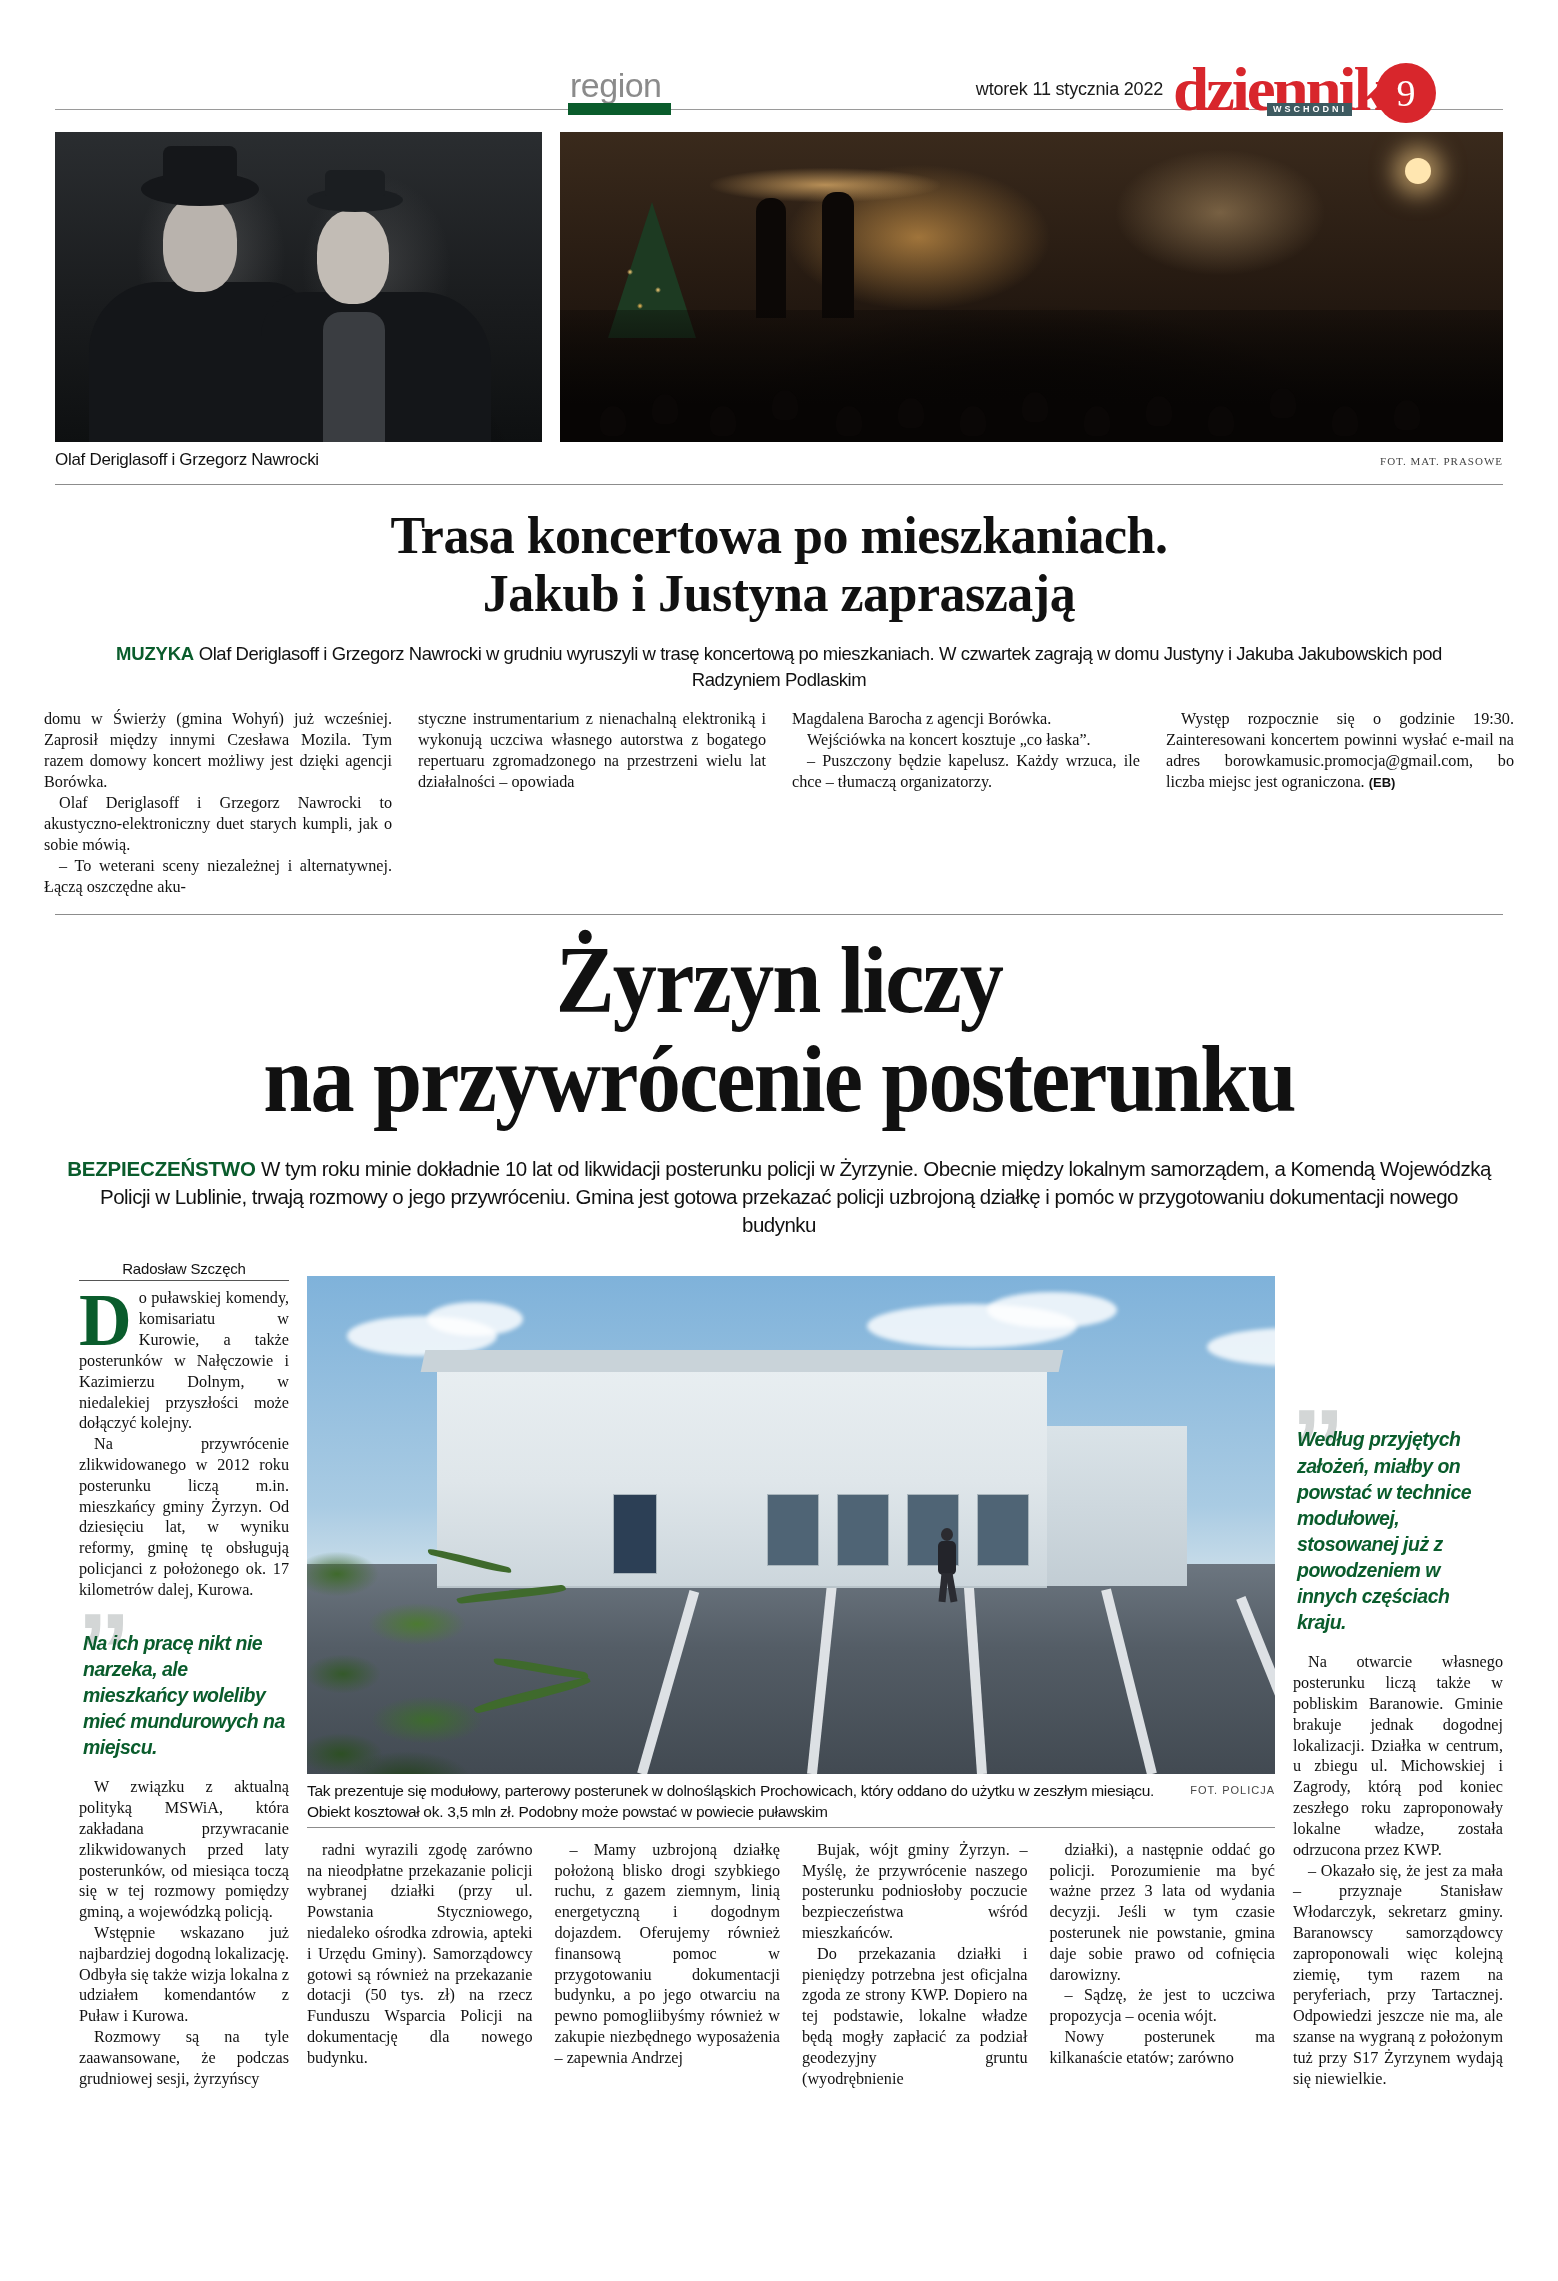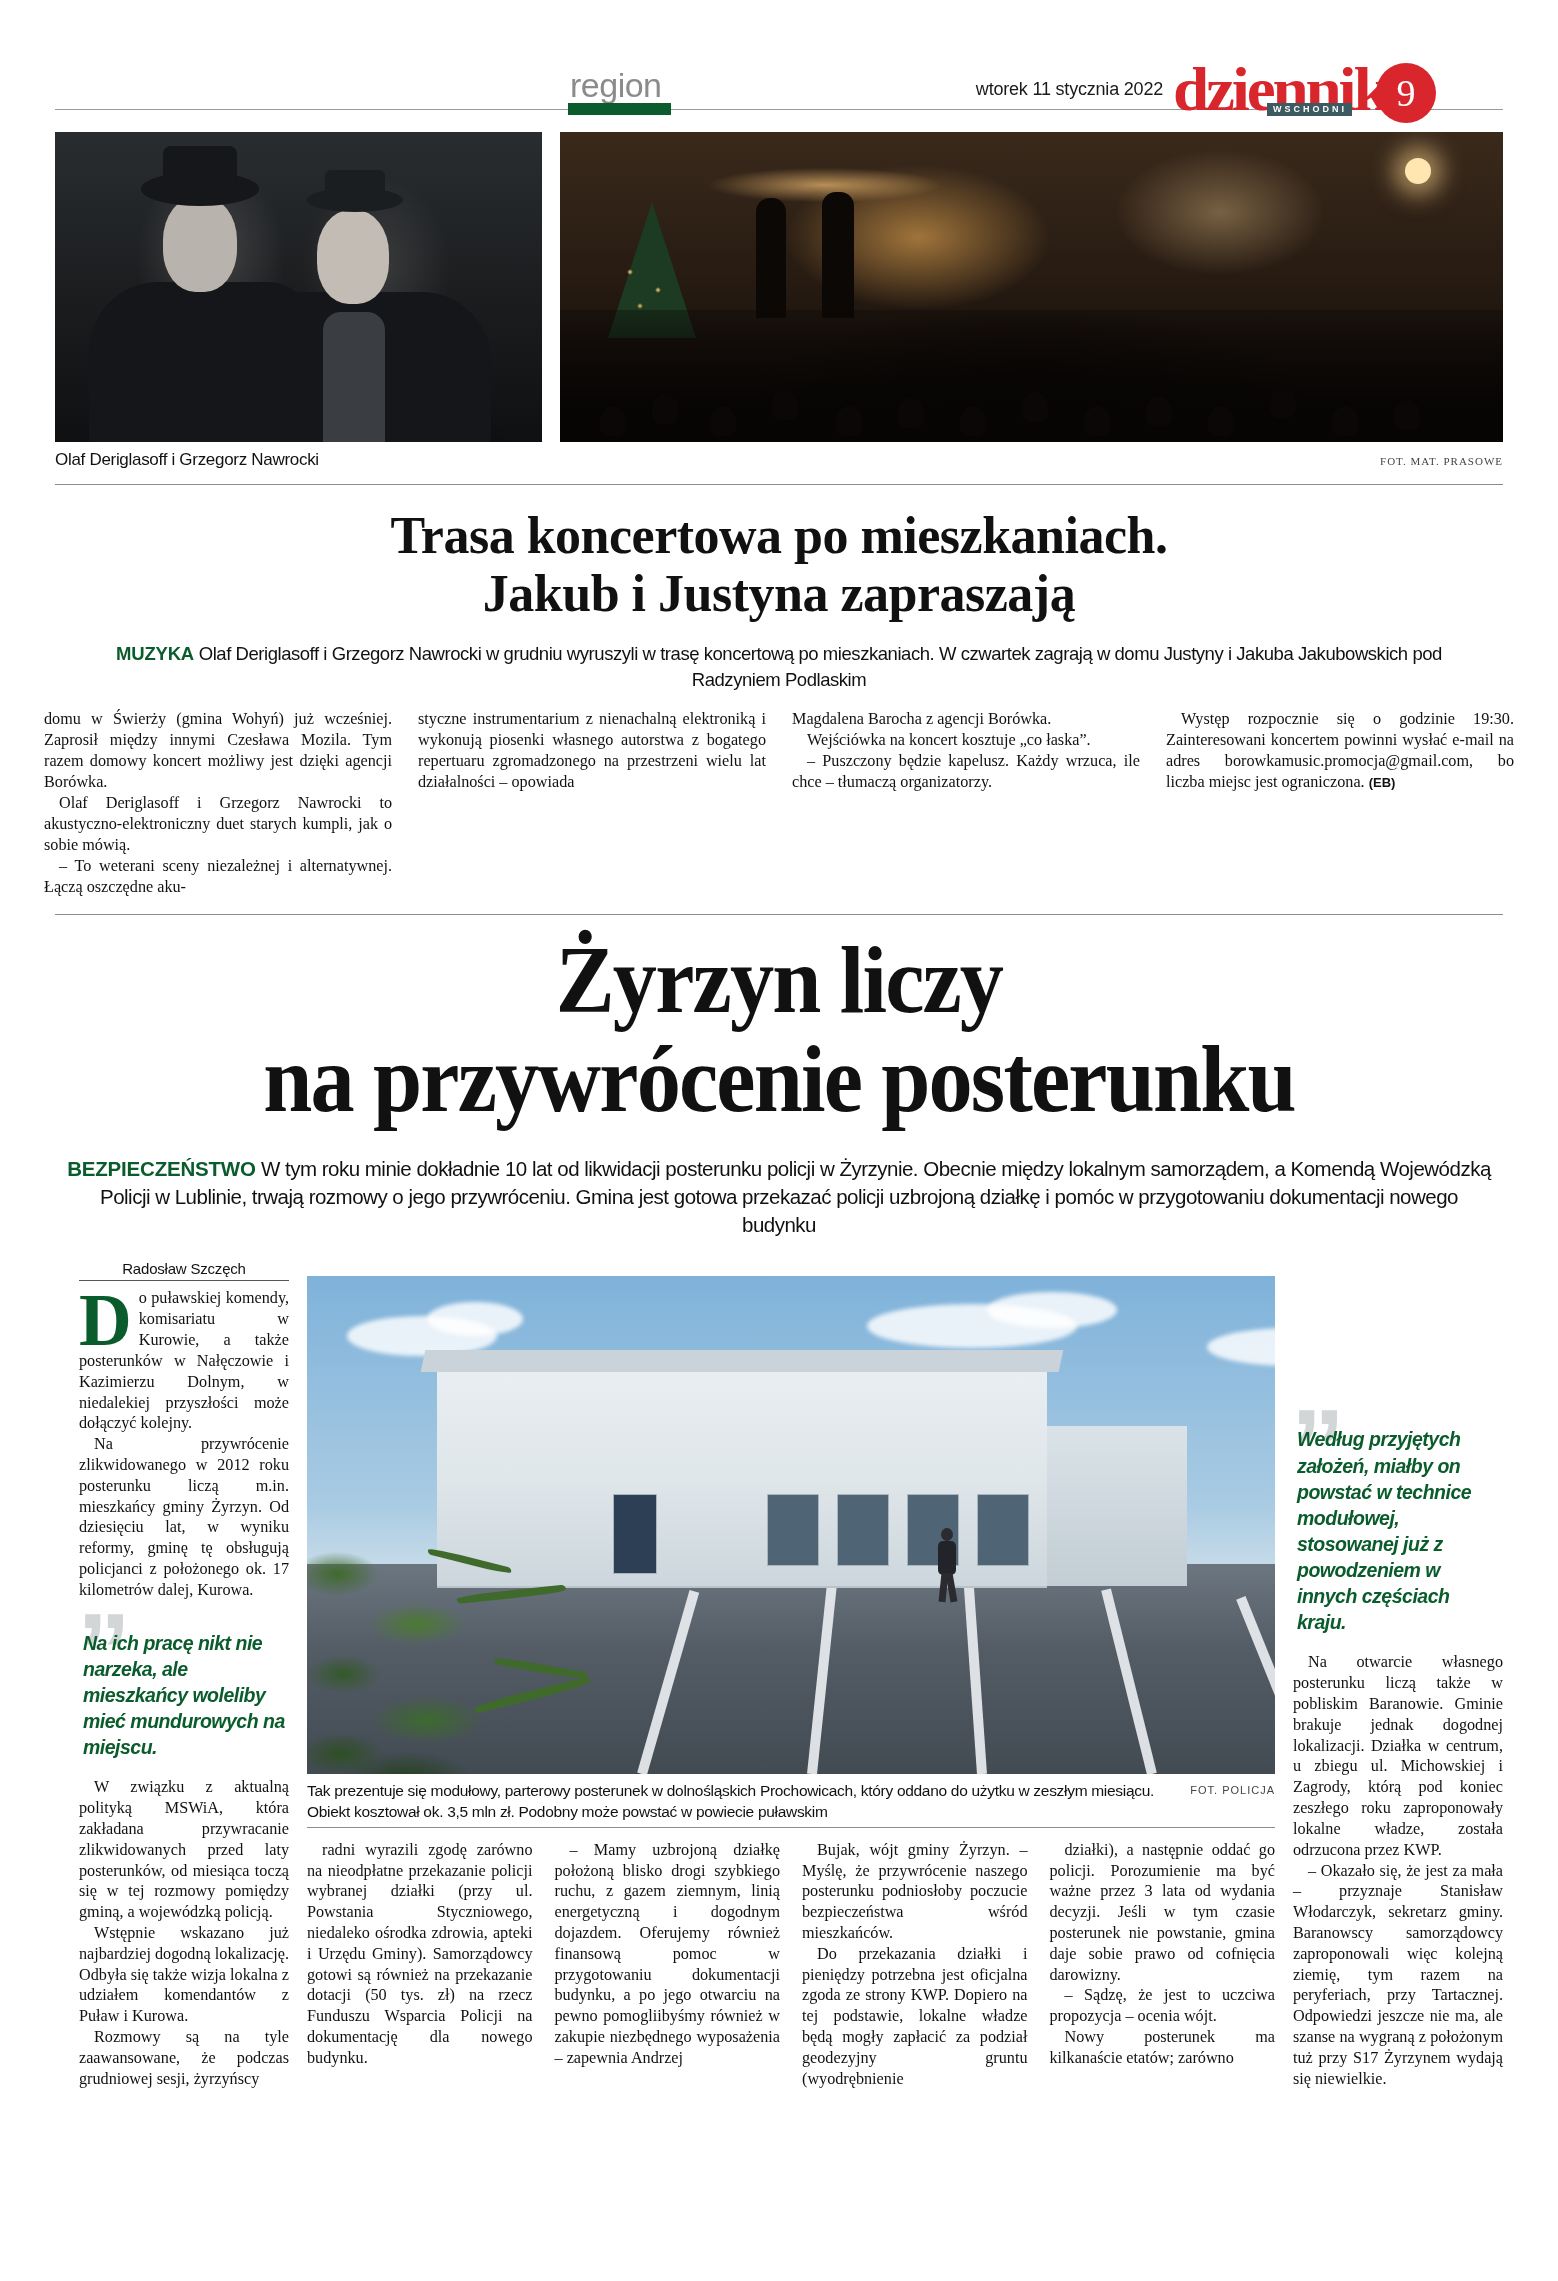--- a/index.html
+++ b/index.html
@@ -444,21 +444,21 @@
 
     <div class="lead1"><span class="kicker">MUZYKA</span><span> Olaf Deriglasoff i Grzegorz Nawrocki w grudniu wyruszyli w trasę koncertową po mieszkaniach. W czwartek zagrają w domu Justyny i Jakuba Jakubowskich pod Radzyniem Podlaskim</span></div>
 
     <div class="cols4">
       <div class="col">
         <p class="noindent">domu w Świerży (gmina Wohyń) już wcześniej. Zaprosił między innymi Czesława Mozila. Tym razem domowy koncert możliwy jest dzięki agencji Borówka.</p>
         <p>Olaf Deriglasoff i Grzegorz Nawrocki to akustyczno-elektroniczny duet starych kumpli, jak o sobie mówią.</p>
         <p>– To weterani sceny niezależnej i alternatywnej. Łączą oszczędne aku-</p>
       </div>
       <div class="col">
-        <p class="noindent">styczne instrumentarium z nienachalną elektroniką i wykonują piosenki własnego autorstwa z bogatego repertuaru zgromadzonego na przestrzeni wielu lat działalności – opowiada</p>
+        <p class="noindent">styczne instrumentarium z nienachalną elektroniką i wykonują uczciwa własnego autorstwa z bogatego repertuaru zgromadzonego na przestrzeni wielu lat działalności – opowiada</p>
       </div>
       <div class="col">
         <p class="noindent">Magdalena Barocha z agencji Borówka.</p>
         <p>Wejściówka na koncert kosztuje „co łaska”.</p>
         <p>– Puszczony będzie kapelusz. Każdy wrzuca, ile chce – tłumaczą organizatorzy.</p>
       </div>
       <div class="col">
         <p><span>Występ rozpocznie się o godzinie 19:30. Zainteresowani koncertem powinni wysłać e-mail na adres borowkamusic.promocja@gmail.com, bo liczba miejsc jest ograniczona.</span> <span class="byline-end">(EB)</span></p>
       </div>
     </div>

